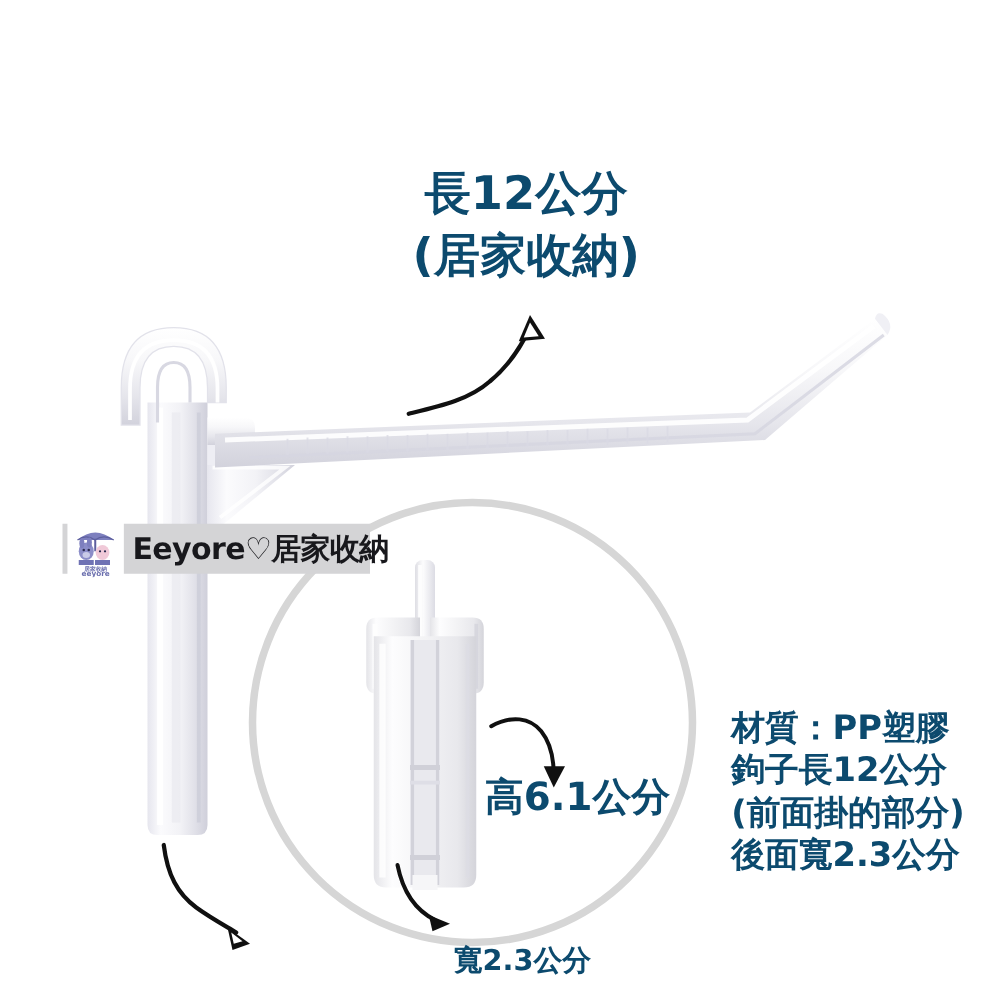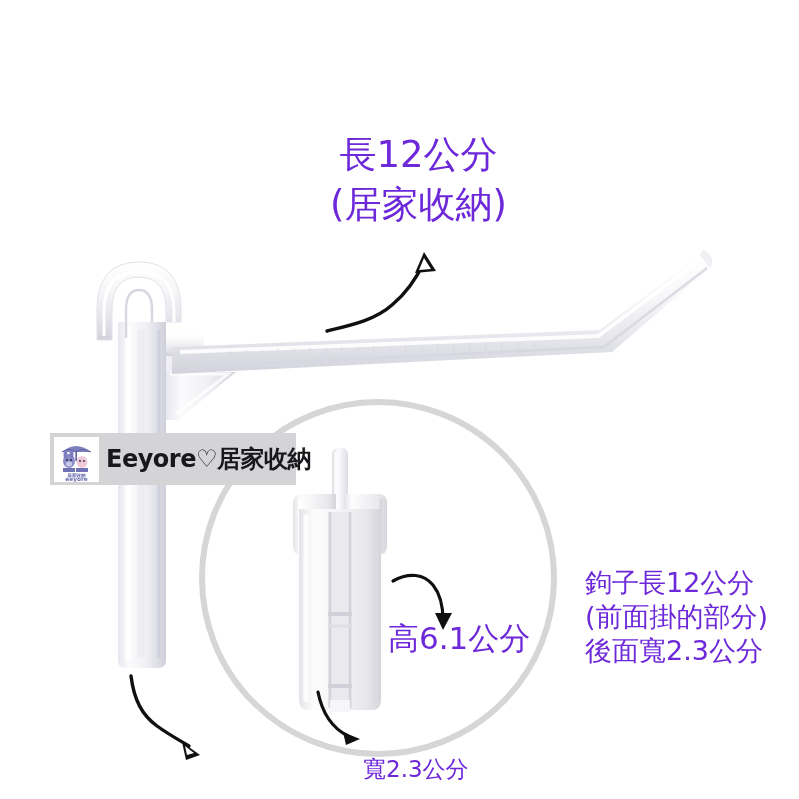--- a/index.html
+++ b/index.html
@@ -21,22 +21,22 @@
     position: absolute;
     left: 0;
     top: 0;
     width: 799px;
     height: 799px;
   }
 
   
   .cn-text {
     position: absolute;
-    color: #6d28d9;
-    font-weight: normal;
+    color: #0c4a6e;
+    font-weight: bold;
     font-family: "DejaVu Sans", "Liberation Sans", sans-serif;
     white-space: nowrap;
     line-height: 1.18;
     letter-spacing: 0px;
   }
 
   #title-block {
     left: 330px;
     top: 133px;
     font-size: 37px;
@@ -61,23 +61,23 @@
     left: 363px;
     top: 723px;
     font-size: 23px;
     margin-top: 33px;
   }
 
   
   #watermark {
     position: absolute;
     left: 50px;
-    top: 433px;
+    top: 419px;
     width: 246px;
-    height: 52px;
+    height: 40px;
     background: #d4d4d6;
     display: flex;
     align-items: center;
     box-sizing: border-box;
     padding-left: 4px;
   }
   #watermark-logo {
     width: 45px;
     height: 45px;
     background: #ffffff;
@@ -236,20 +236,21 @@
 
   <div class="cn-text" id="title-block">
     <span class="line line1">長12公分</span>
     <span class="line line2">(居家收納)</span>
   </div>
 
   <div class="cn-text" id="label-height">高6.1公分</div>
   <div class="cn-text" id="label-width">寬2.3公分</div>
 
   <div class="cn-text" id="spec-block">
+    <span class="line">材質：PP塑膠</span>
     <span class="line">鉤子長12公分</span>
     <span class="line">(前面掛的部分)</span>
     <span class="line">後面寬2.3公分</span>
   </div>
 
   <div id="watermark">
     <div id="watermark-logo">
       <svg viewBox="0 0 45 45" width="45" height="45">
         <rect x="0" y="0" width="45" height="45" fill="#ffffff"></rect>
 

